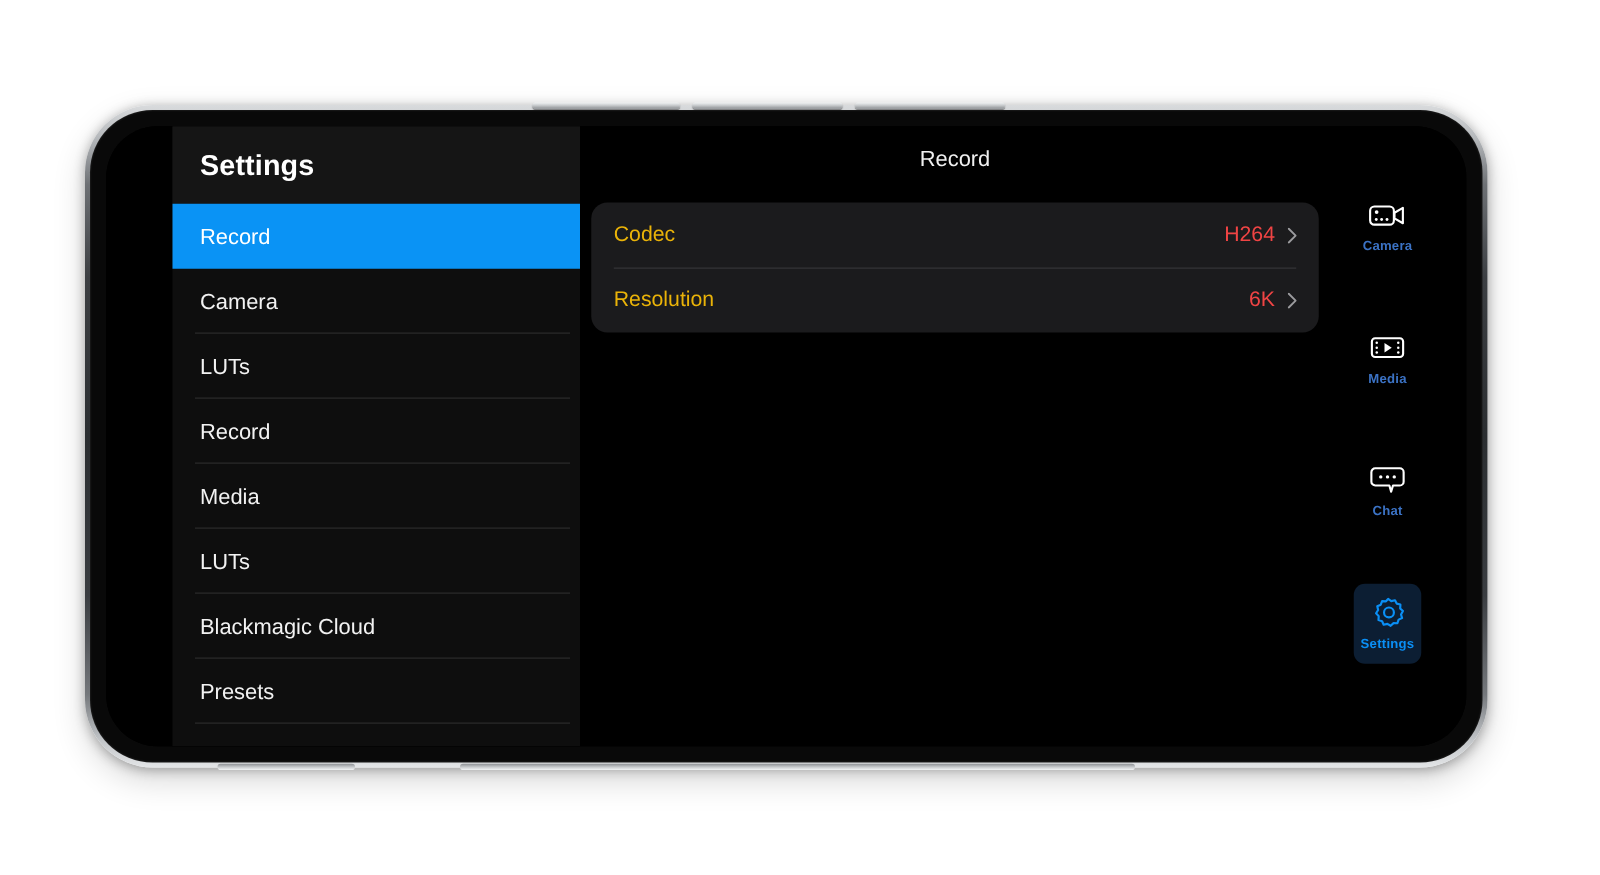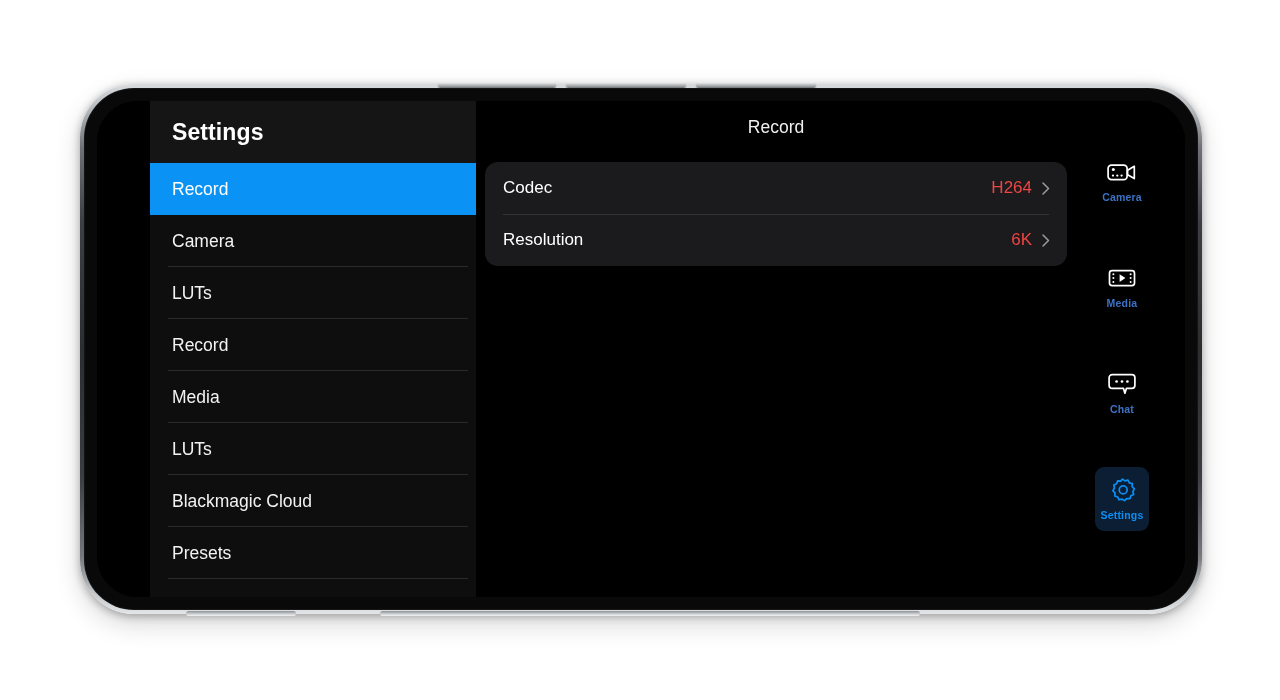--- a/index.html
+++ b/index.html
@@ -15,21 +15,21 @@
   #stage {
     position: relative;
     width: 1280px;
     height: 700px;
     background: #ffffff;
   }
 
   
   .phone-frame {
     position: absolute;
-    left: 80px;
+    left: 68px;
     top: 84px;
     width: 1122px;
     height: 530px;
     border-radius: 54px;
     background: linear-gradient(180deg,
         #d9dbdd 0%,
         #b5b8bb 5%,
         #6e7175 12%,
         #3c3f43 26%,
         #2b2e31 50%,
@@ -203,21 +203,21 @@
   .setting-row + .setting-row::before {
     content: "";
     position: absolute;
     left: 18px;
     right: 18px;
     top: 0;
     height: 1px;
     background: #343437;
   }
   .setting-label {
-    color: #ffffff;
+    color: #eab308;
     font-size: 17px;
     flex: 1;
   }
   .setting-value {
     color: #ef4444;
     font-size: 17px;
     margin-right: 10px;
   }
   .chevron {
     width: 8px;

